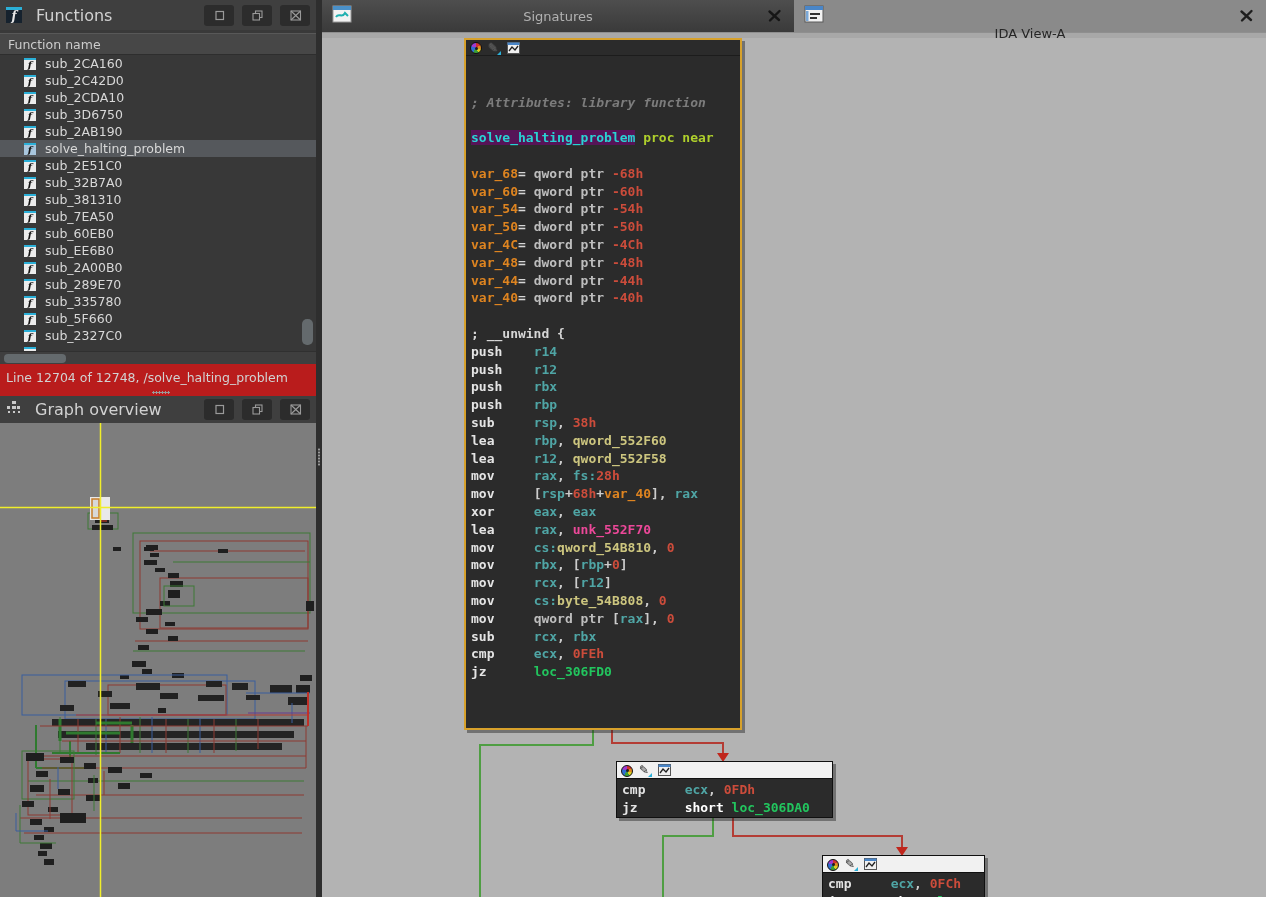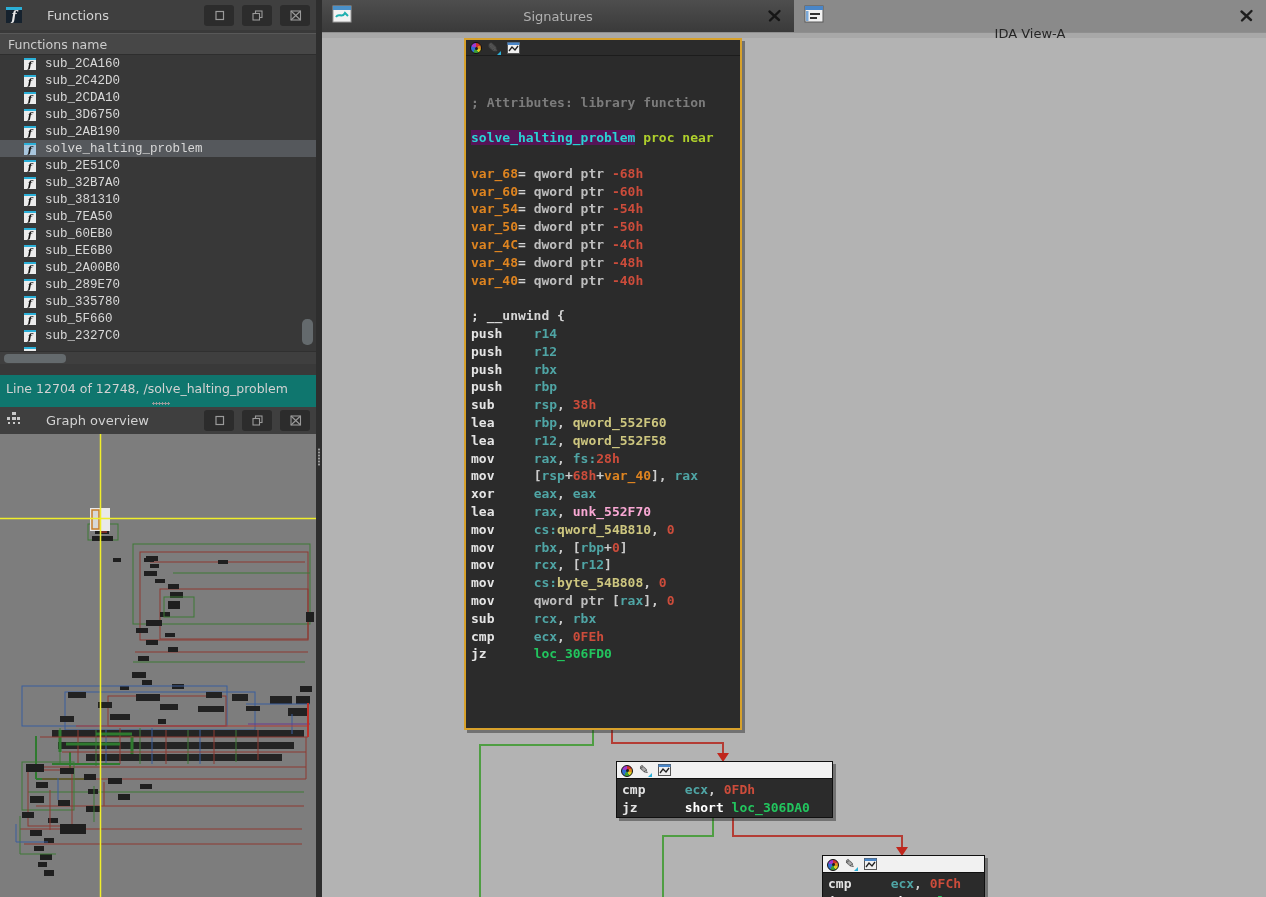--- a/index.html
+++ b/index.html
@@ -6,50 +6,50 @@
   html,body { width:1266px; height:897px; overflow:hidden; background:#3a3a3a;
               font-family:"DejaVu Sans","Liberation Sans",sans-serif; }
   #app { position:relative; width:1266px; height:897px; background:#3a3a3a; }
 
   
   #left-col { position:absolute; left:0; top:0; width:316px; height:897px;
               display:flex; flex-direction:column; background:#393939; }
 
   .panel-titlebar { height:30px; display:flex; align-items:center; padding:0 6px;
                     background:#3f3f3f; flex:0 0 auto; }
-  .panel-title { color:#d2d2d2; font-size:13px; margin-left:25px; flex:1 1 auto; }
+  .panel-title { color:#d2d2d2; font-size:16px; margin-left:14px; flex:1 1 auto; }
   .win-btn { width:30px; height:21px; background:#2c2c2c; border-radius:3px;
              margin-left:8px; display:flex; align-items:center; justify-content:center; }
   .win-btn svg { display:block; }
 
   .ficon-title { width:16px; height:16px; background:#16222e; border-top:3px solid #2bb0d8;
                  color:#e8e8e8; font-family:"DejaVu Serif",serif; font-style:italic; font-weight:bold;
                  font-size:12px; line-height:12px; text-align:center; flex:0 0 auto; }
 
   .col-header { height:22px; margin-top:3px; background:#474747; border-top:1px solid #585858;
                 border-bottom:1px solid #2e2e2e; color:#cccccc; font-size:12.5px;
                 display:flex; align-items:center; padding-left:8px; flex:0 0 auto; }
 
   #function-list { position:relative; height:296px; overflow:hidden; background:#383838; flex:0 0 auto; }
   .frow { height:17px; display:flex; align-items:center; padding-left:24px; }
   .frow.selected { background:#55585c; }
   .ficon { width:12px; height:12px; background:#ececec; border-top:2px solid #2bb0d8;
            color:#141414; font-family:"DejaVu Serif",serif; font-style:italic; font-weight:bold;
            font-size:10px; line-height:9px; text-align:center; flex:0 0 auto; }
   .frow.selected .ficon { background:#a9c6dd; }
-  .flabel { color:#d8d8d8; font-size:12.5px; margin-left:9px; white-space:nowrap;font-family:Liberation Mono, monospace; }
+  .flabel { color:#d8d8d8; font-size:12.5px; margin-left:9px; white-space:nowrap; }
 
   #v-scroll-thumb { position:absolute; right:3px; top:264px; width:11px; height:26px;
                     background:#646a6d; border-radius:5px; }
   #h-scrollbar { height:13px; background:#3f3f3f; position:relative; flex:0 0 auto;
                  border-top:1px solid #303030; }
   #h-scroll-thumb { position:absolute; left:4px; top:2px; width:62px; height:9px;
                     background:#646a6d; border-radius:4px; }
 
-  #status-area { height:32px; position:relative; flex:0 0 auto; background:#0f766e;margin-top:11px; }
+  #status-area { height:32px; position:relative; flex:0 0 auto; background:#b91c1c; }
   #status-text { color:#d2d2d2; font-size:12.5px; padding:6px 0 0 6px; white-space:nowrap; }
   .h-splitter-dots { position:absolute; left:152px; bottom:2px; width:18px; height:3px;
                      background-image:radial-gradient(circle, #9a9a9a 1px, transparent 1.2px);
                      background-size:3px 3px; }
 
   #overview-titlebar { height:27px; }
   #overview-map { position:relative; flex:1 1 auto; background:#7d7d7d; overflow:hidden; }
   #overview-map svg { display:block; }
 
   
@@ -95,22 +95,22 @@
 
   .node-body { padding:2px 5px; font-family:"DejaVu Sans Mono","Liberation Mono",monospace;
                font-size:13px; font-weight:bold; }
   .asm-line { height:17.8px; line-height:17.8px; white-space:pre; }
   .tk-mn  { color:#e4e4e4; }
   .tk-reg { color:#4fa5a5; }
   .tk-num { color:#cc4c3b; }
   .tk-var { color:#de8420; }
   .tk-dat { color:#cdc67f; }
   .tk-loc { color:#22c55e; }
-  .tk-grn { color:#f9a8d4; }
-  .tk-cmt { color:#7c7c7c; }
+  .tk-grn { color:#ec4899; }
+  .tk-cmt { color:#7c7c7c;font-style:italic; }
   .tk-lt  { color:#d6d6d6; }
   .tk-kw  { color:#bebebe; }
   .tk-pun { color:#cccccc; }
   .tk-gry { color:#ffffff; }
   .tk-fn  { color:#29d3d3; background:#561457; }
   .tk-proc{ color:#afd02c; }
 </style>
 </head>
 <body>
 
@@ -133,21 +133,21 @@
               <rect x="2" y="3.5" width="6.5" height="6.5" fill="#2c2c2c" stroke="#9a9a9a" stroke-width="1.1"></rect>
             </svg>
         </span>
         <span class="win-btn">
           <svg width="13" height="11" viewBox="0 0 13 11">
               <rect x="2" y="1" width="9.5" height="9" fill="none" stroke="#9a9a9a" stroke-width="1.1"></rect>
               <path d="M2,1 L11.5,10 M11.5,1 L2,10" stroke="#9a9a9a" stroke-width="1.1"></path>
             </svg>
         </span>
       </div>
-      <div class="col-header">Functions name</div>
+      <div class="col-header">Function name</div>
       <div id="function-list">
 
         <div class="frow">
             <span class="ficon">f</span>
             <span class="flabel">sub_2CA160</span>
           </div>
           <div class="frow">
             <span class="ficon">f</span>
             <span class="flabel">sub_2C42D0</span>
           </div>
@@ -496,20 +496,21 @@
             <div class="asm-line"><span class="tk-cmt">; Attributes: library function</span></div>
             <div class="asm-line">&nbsp;</div>
             <div class="asm-line"><span class="tk-fn">solve_halting_problem</span><span class="tk-pun"> </span><span class="tk-proc">proc near</span></div>
             <div class="asm-line">&nbsp;</div>
             <div class="asm-line"><span class="tk-var">var_68</span><span class="tk-lt">= </span><span class="tk-kw">qword ptr </span><span class="tk-num">-68h</span></div>
             <div class="asm-line"><span class="tk-var">var_60</span><span class="tk-lt">= </span><span class="tk-kw">qword ptr </span><span class="tk-num">-60h</span></div>
             <div class="asm-line"><span class="tk-var">var_54</span><span class="tk-lt">= </span><span class="tk-kw">dword ptr </span><span class="tk-num">-54h</span></div>
             <div class="asm-line"><span class="tk-var">var_50</span><span class="tk-lt">= </span><span class="tk-kw">dword ptr </span><span class="tk-num">-50h</span></div>
             <div class="asm-line"><span class="tk-var">var_4C</span><span class="tk-lt">= </span><span class="tk-kw">dword ptr </span><span class="tk-num">-4Ch</span></div>
             <div class="asm-line"><span class="tk-var">var_48</span><span class="tk-lt">= </span><span class="tk-kw">dword ptr </span><span class="tk-num">-48h</span></div>
+            <div class="asm-line"><span class="tk-var">var_44</span><span class="tk-lt">= </span><span class="tk-kw">dword ptr </span><span class="tk-num">-44h</span></div>
             <div class="asm-line"><span class="tk-var">var_40</span><span class="tk-lt">= </span><span class="tk-kw">qword ptr </span><span class="tk-num">-40h</span></div>
             <div class="asm-line">&nbsp;</div>
             <div class="asm-line"><span class="tk-lt">; __unwind {</span></div>
             <div class="asm-line"><span class="tk-mn">push</span><span class="tk-pun">    </span><span class="tk-reg">r14</span></div>
             <div class="asm-line"><span class="tk-mn">push</span><span class="tk-pun">    </span><span class="tk-reg">r12</span></div>
             <div class="asm-line"><span class="tk-mn">push</span><span class="tk-pun">    </span><span class="tk-reg">rbx</span></div>
             <div class="asm-line"><span class="tk-mn">push</span><span class="tk-pun">    </span><span class="tk-reg">rbp</span></div>
             <div class="asm-line"><span class="tk-mn">sub</span><span class="tk-pun">     </span><span class="tk-reg">rsp</span><span class="tk-pun">, </span><span class="tk-num">38h</span></div>
             <div class="asm-line"><span class="tk-mn">lea</span><span class="tk-pun">     </span><span class="tk-reg">rbp</span><span class="tk-pun">, </span><span class="tk-dat">qword_552F60</span></div>
             <div class="asm-line"><span class="tk-mn">lea</span><span class="tk-pun">     </span><span class="tk-reg">r12</span><span class="tk-pun">, </span><span class="tk-dat">qword_552F58</span></div>

